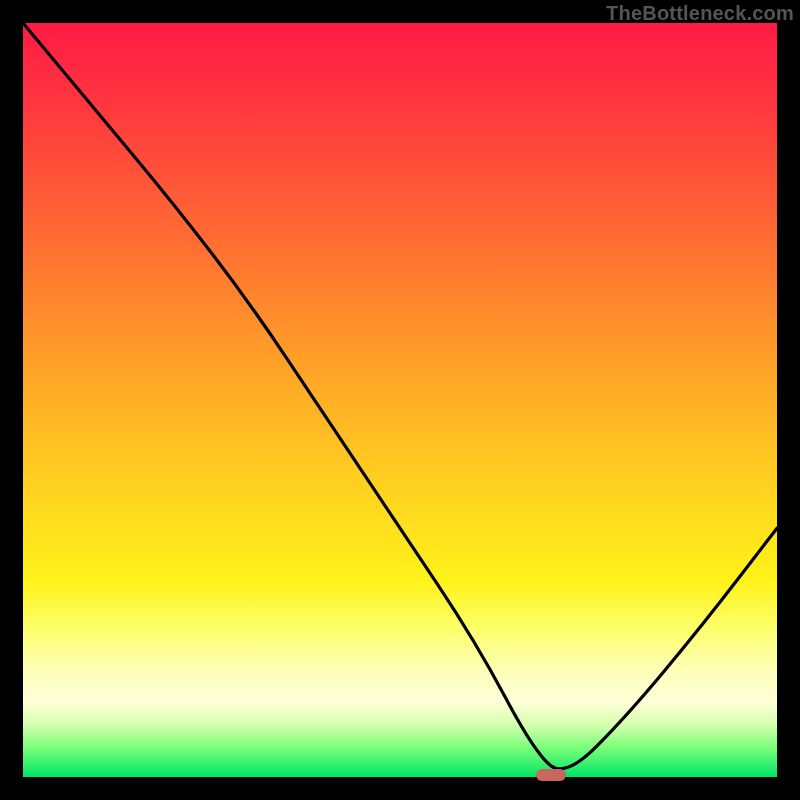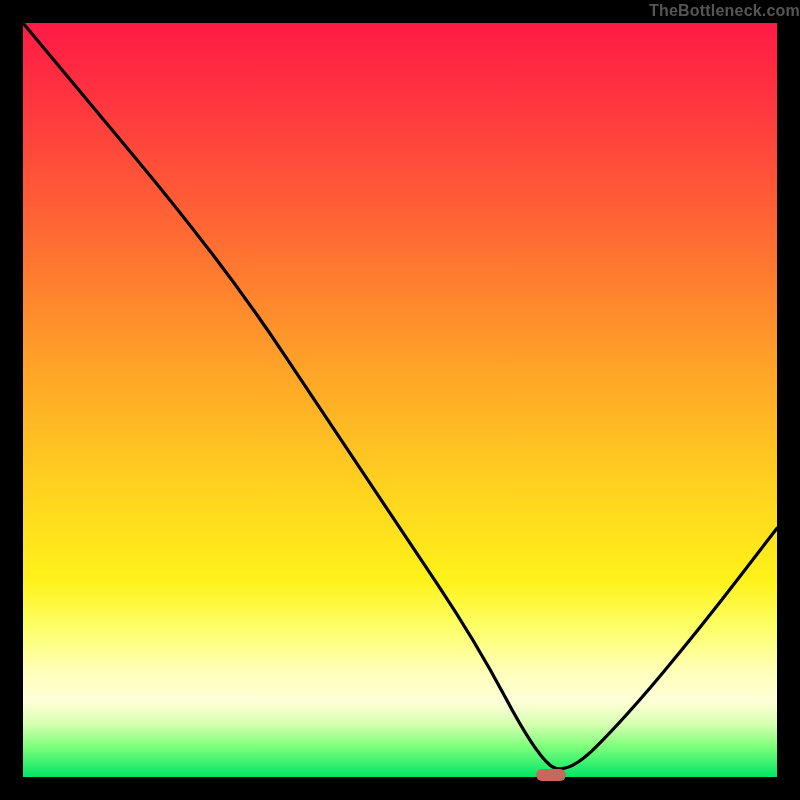--- a/index.html
+++ b/index.html
@@ -37,23 +37,23 @@
       #feffb8 86%,
       #feffd8 90%,
       #d6ffb0 93%,
       #7dff7a 96%,
       #00e565 100%
     );
   }
   .watermark {
     position: absolute;
     top: 2px;
-    right: 0;
+    right: 6px;
     color: #555;
-    font-size: 16px;
+    font-size: 20px;
     font-weight: 600;
     letter-spacing: 0.2px;
     user-select: none;
   }
   svg.curve {
     position: absolute;
     left: 0; top: 0;
     width: 754px;
     height: 754px;
     overflow: visible;

